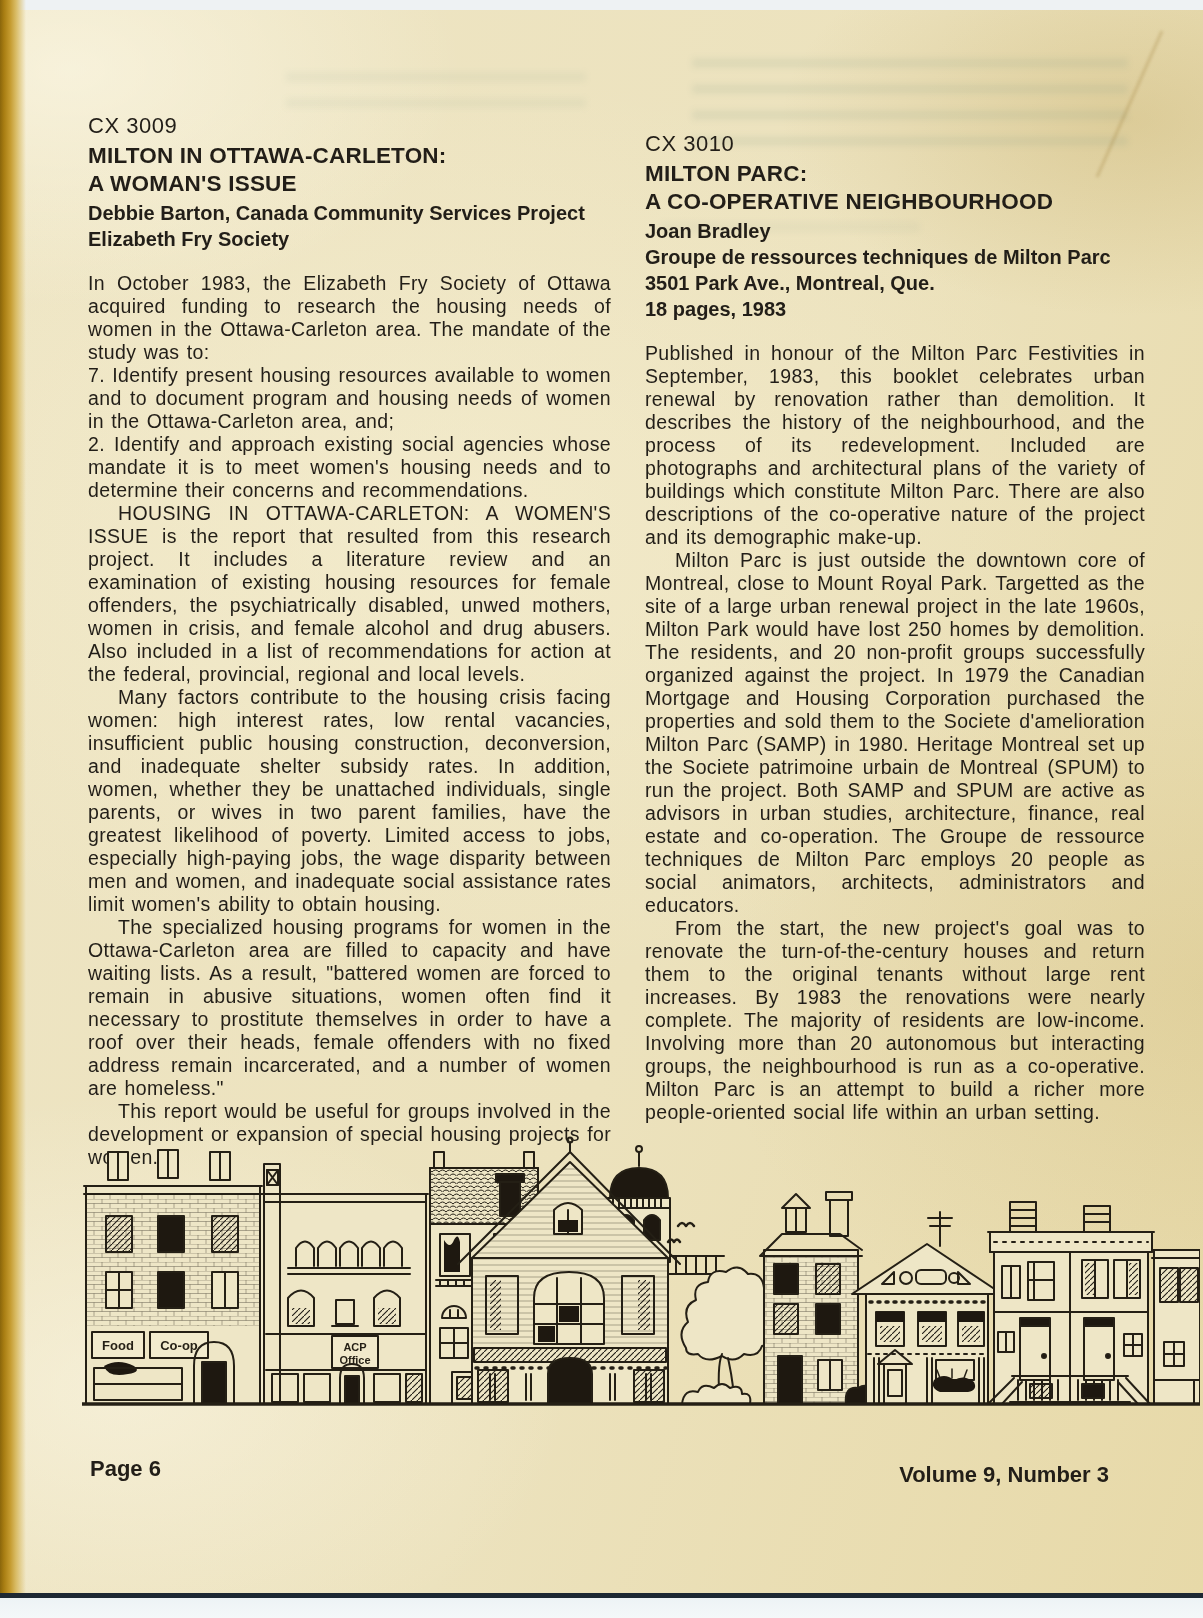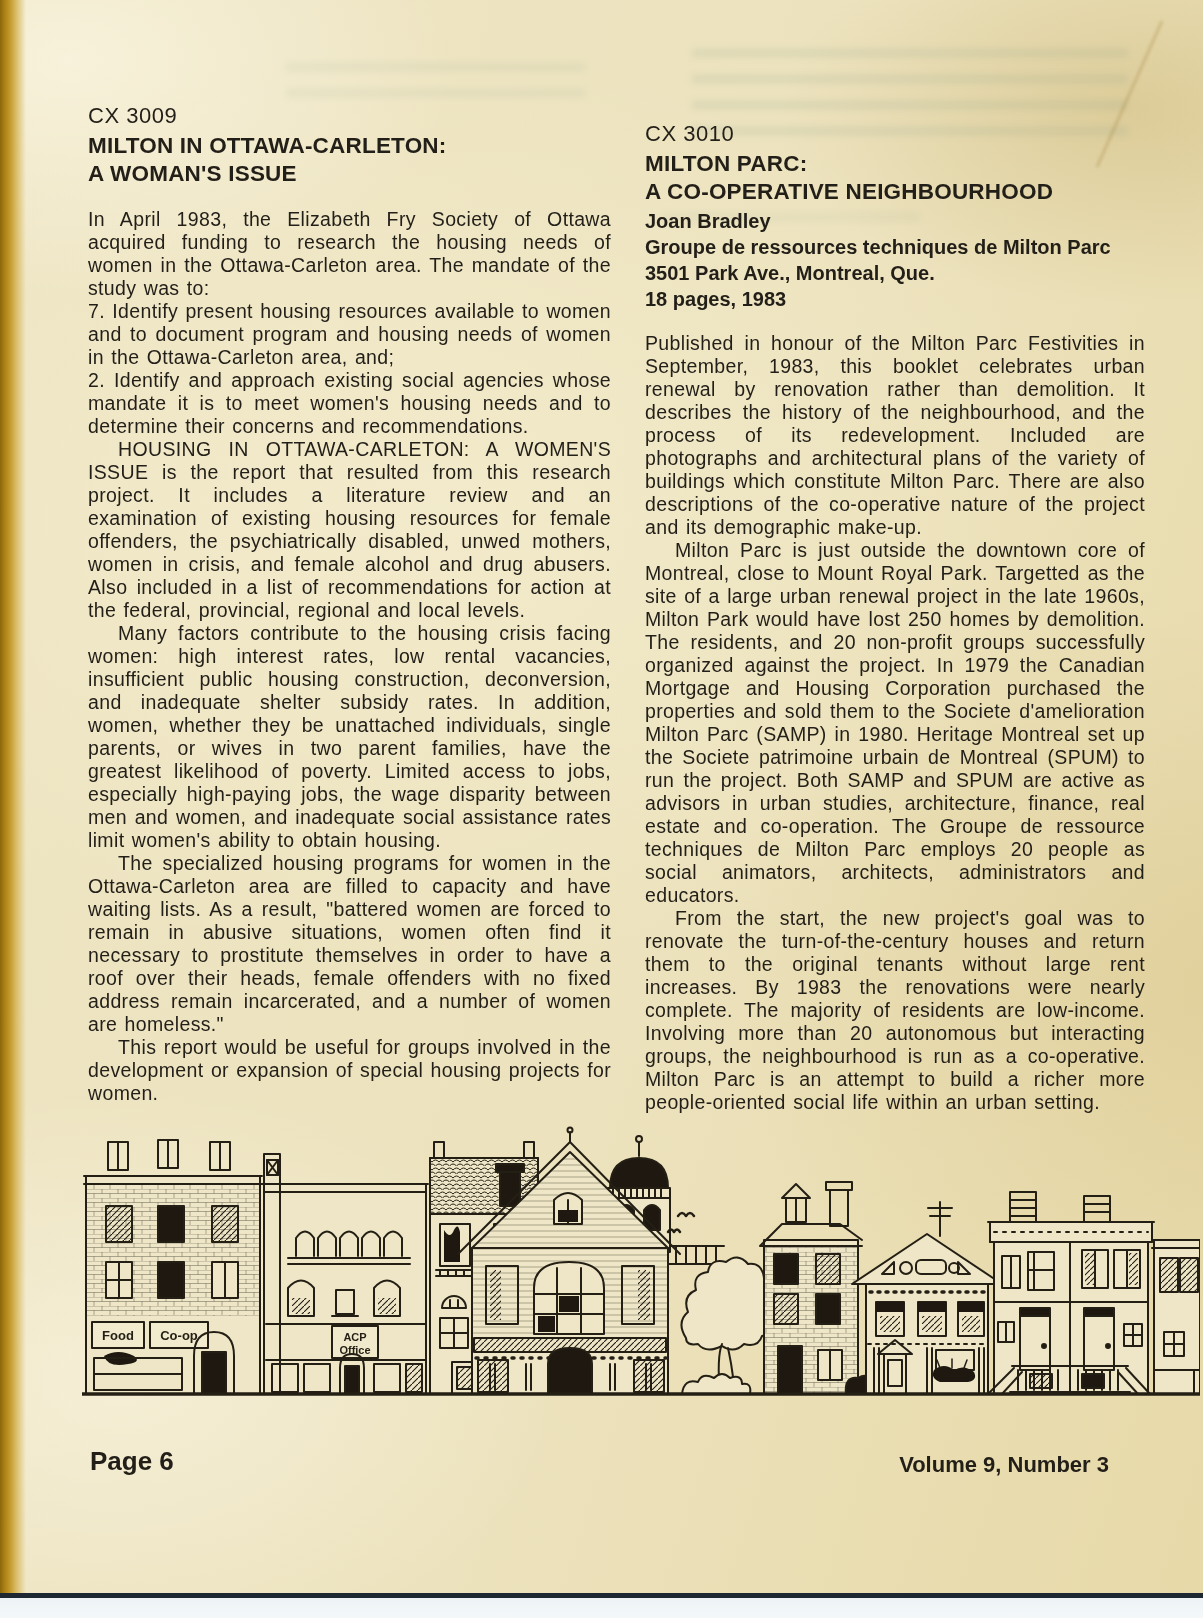--- a/index.html
+++ b/index.html
@@ -2,21 +2,21 @@
 <html><head>
 <meta charset="utf-8">
 <style>
   html,body{margin:0;padding:0;}
   body{
     width:1203px;height:1618px;position:relative;overflow:hidden;
     background:#eef2f3;
     font-family:"Liberation Sans", sans-serif;
   }
   .paper{
-    position:absolute;left:0;top:0;width:1203px;height:1597px;
+    position:absolute;left:0;top:10px;width:1203px;height:1597px;
     background:
       radial-gradient(500px 280px at 1130px 110px, rgba(186,158,82,.30), transparent 70%),
       radial-gradient(700px 520px at 1210px 980px, rgba(196,170,96,.22), transparent 72%),
       radial-gradient(560px 340px at 70px 60px, rgba(255,252,238,.55), transparent 70%),
       radial-gradient(640px 420px at 120px 1380px, rgba(252,248,232,.55), transparent 70%),
       radial-gradient(900px 620px at 430px 520px, rgba(249,243,216,.45), transparent 75%),
       linear-gradient(108deg, #eee5c4 0%, #ece2bd 55%, #e7d9a8 100%);
   }
   .spine{
     position:absolute;left:0;top:0;width:26px;height:1597px;
@@ -42,41 +42,45 @@
   .col-left{left:88px;top:104px;width:523px;}
   .col-right{left:645px;top:122px;width:500px;}
   .code{font-size:22px;line-height:24px;letter-spacing:.5px;margin:0 0 4px 0;font-weight:400;}
   .title span{display:block;font-size:22.5px;font-weight:700;line-height:28px;letter-spacing:.2px;}
   .byline{margin-top:2px;}
   .byline span{display:block;font-size:20px;font-weight:700;line-height:26px;}
   .body{margin-top:20px;font-size:19.5px;line-height:23px;text-align:justify;
         letter-spacing:.35px;word-spacing:1.6px;}
   .body p{margin:0;}
   .body p.ind{text-indent:30px;}
-  .footer-left{position:absolute;left:90px;top:1446px;font-size:26px;font-weight:700;color:#221e18;}
+  .footer-left{position:absolute;left:90px;top:1446px;font-size:22px;font-weight:700;color:#221e18;}
   .footer-right{position:absolute;right:94px;top:1452px;font-size:22px;font-weight:700;color:#221e18;}
   .illus{position:absolute;left:82px;top:1126px;width:1118px;height:278px;}
 </style>
 </head>
 <body>
 
 <div class="paper">
   <div class="ghost g1"></div>
   <div class="ghost g2"></div>
   <div class="ghost g3"></div>
   <div class="crease"></div>
 
   <div class="col col-left">
     <p class="code">CX 3009</p>
     <div class="title">
       <span>MILTON IN OTTAWA-CARLETON:</span>
       <span>A WOMAN'S ISSUE</span>
     </div>
+    <div class="byline">
+      <span>Debbie Barton, Canada Community Services Project</span>
+      <span>Elizabeth Fry Society</span>
+    </div>
     <div class="body">
-      <p>In April 1983, the Elizabeth Fry Society of Ottawa acquired funding to research the housing needs of women in the Ottawa-Carleton area. The mandate of the study was to:</p>
+      <p>In October 1983, the Elizabeth Fry Society of Ottawa acquired funding to research the housing needs of women in the Ottawa-Carleton area. The mandate of the study was to:</p>
       <p>7. Identify present housing resources available to women and to document program and housing needs of women in the Ottawa-Carleton area, and;</p>
       <p>2. Identify and approach existing social agencies whose mandate it is to meet women's housing needs and to determine their concerns and recommendations.</p>
       <p class="ind">HOUSING IN OTTAWA-CARLETON: A WOMEN'S ISSUE is the report that resulted from this research project. It includes a literature review and an examination of existing housing resources for female offenders, the psychiatrically disabled, unwed mothers, women in crisis, and female alcohol and drug abusers. Also included in a list of recommendations for action at the federal, provincial, regional and local levels.</p>
       <p class="ind">Many factors contribute to the housing crisis facing women: high interest rates, low rental vacancies, insufficient public housing construction, deconversion, and inadequate shelter subsidy rates. In addition, women, whether they be unattached individuals, single parents, or wives in two parent families, have the greatest likelihood of poverty. Limited access to jobs, especially high-paying jobs, the wage disparity between men and women, and inadequate social assistance rates limit women's ability to obtain housing.</p>
       <p class="ind">The specialized housing programs for women in the Ottawa-Carleton area are filled to capacity and have waiting lists. As a result, "battered women are forced to remain in abusive situations, women often find it necessary to prostitute themselves in order to have a roof over their heads, female offenders with no fixed address remain incarcerated, and a number of women are homeless."</p>
       <p class="ind">This report would be useful for groups involved in the development or expansion of special housing projects for women.</p>
     </div>
   </div>
 
   <div class="col col-right">

